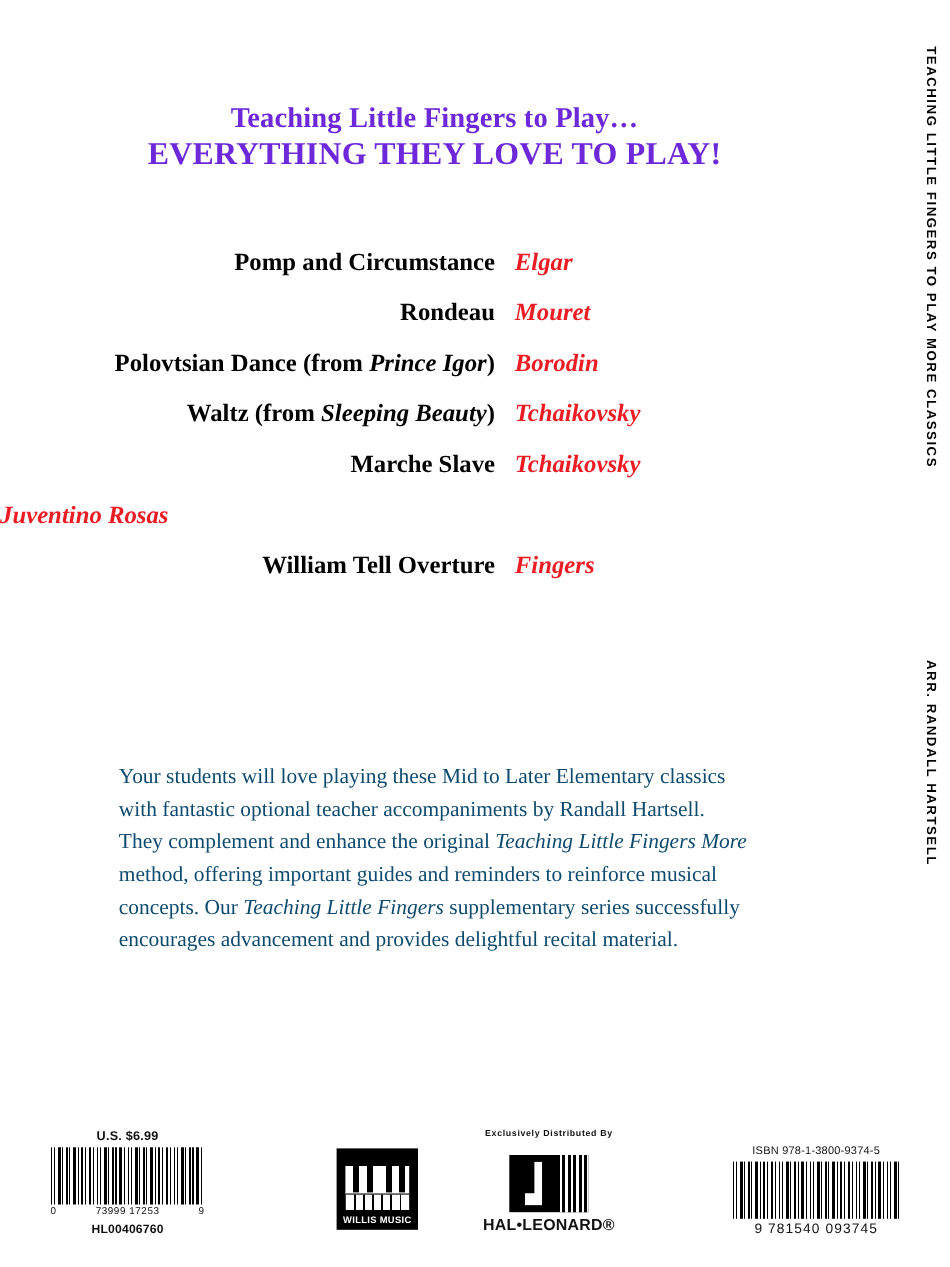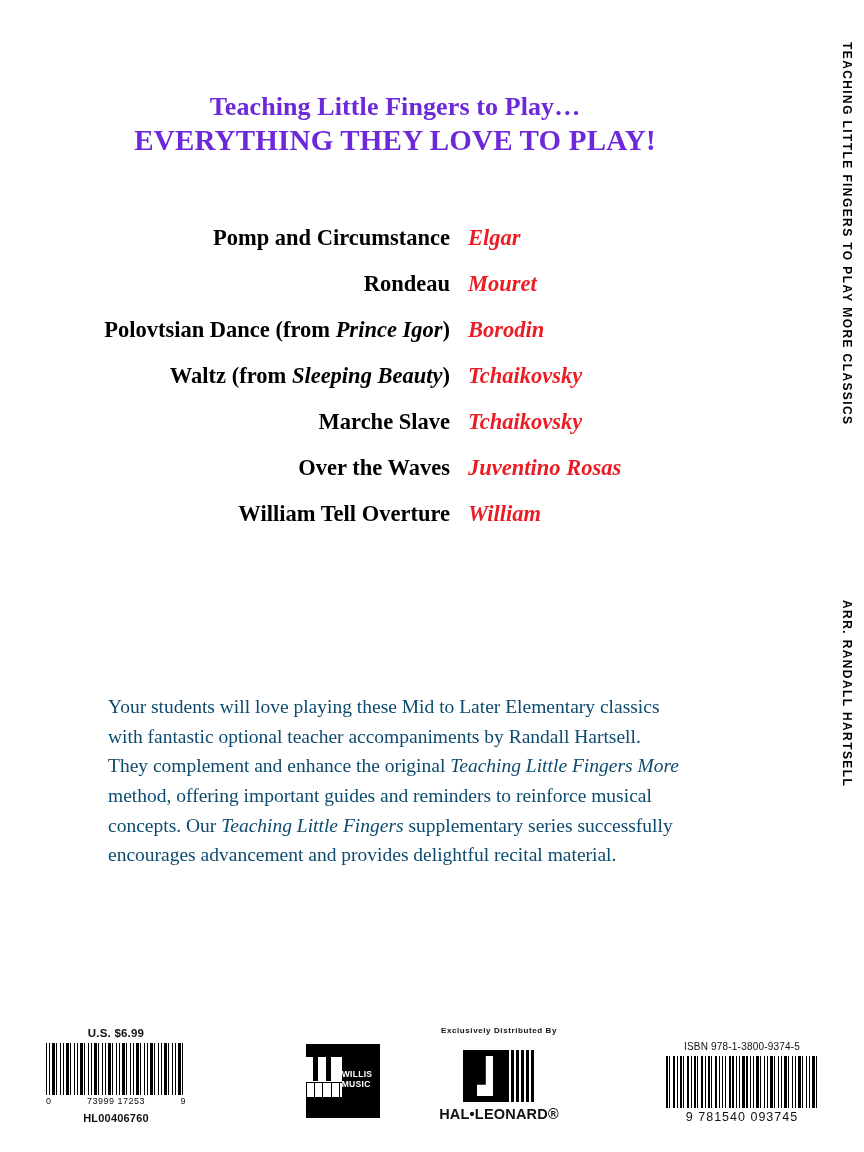--- a/index.html
+++ b/index.html
@@ -156,21 +156,21 @@
   
   #willis-logo {
     position: absolute;
     left: 306px;
     bottom: 34px;
     width: 74px;
     height: 74px;
     background: #000000;
     color: #ffffff;
     display: flex;
-    flex-direction: row;
+    flex-direction: column;
     align-items: center;
     justify-content: flex-end;
     padding-bottom: 4px;
     box-sizing: border-box;
   }
   #willis-keys {
     width: 58px;
     height: 40px;
     background: #ffffff;
     position: relative;
@@ -293,26 +293,25 @@
   </div>
   <div class="song-row">
     <div class="song-title">Waltz (from <i>Sleeping Beauty</i>)</div>
     <div class="song-composer">Tchaikovsky</div>
   </div>
   <div class="song-row">
     <div class="song-title">Marche Slave</div>
     <div class="song-composer">Tchaikovsky</div>
   </div>
   <div class="song-row">
-    <div class="song-title">Over the Waves</div>
     <div class="song-composer">Juventino Rosas</div>
   </div>
   <div class="song-row">
     <div class="song-title">William Tell Overture</div>
-    <div class="song-composer">William</div>
+    <div class="song-composer">Fingers</div>
   </div>
 </div>
 
 <div id="description">
   Your students will love playing these Mid to Later Elementary
   classics with fantastic optional teacher accompaniments by
   Randall Hartsell. They complement and enhance the original
   <i>Teaching Little Fingers More</i> method, offering important guides and
   reminders to reinforce musical concepts. Our <i>Teaching Little Fingers</i>
   supplementary series successfully encourages advancement

